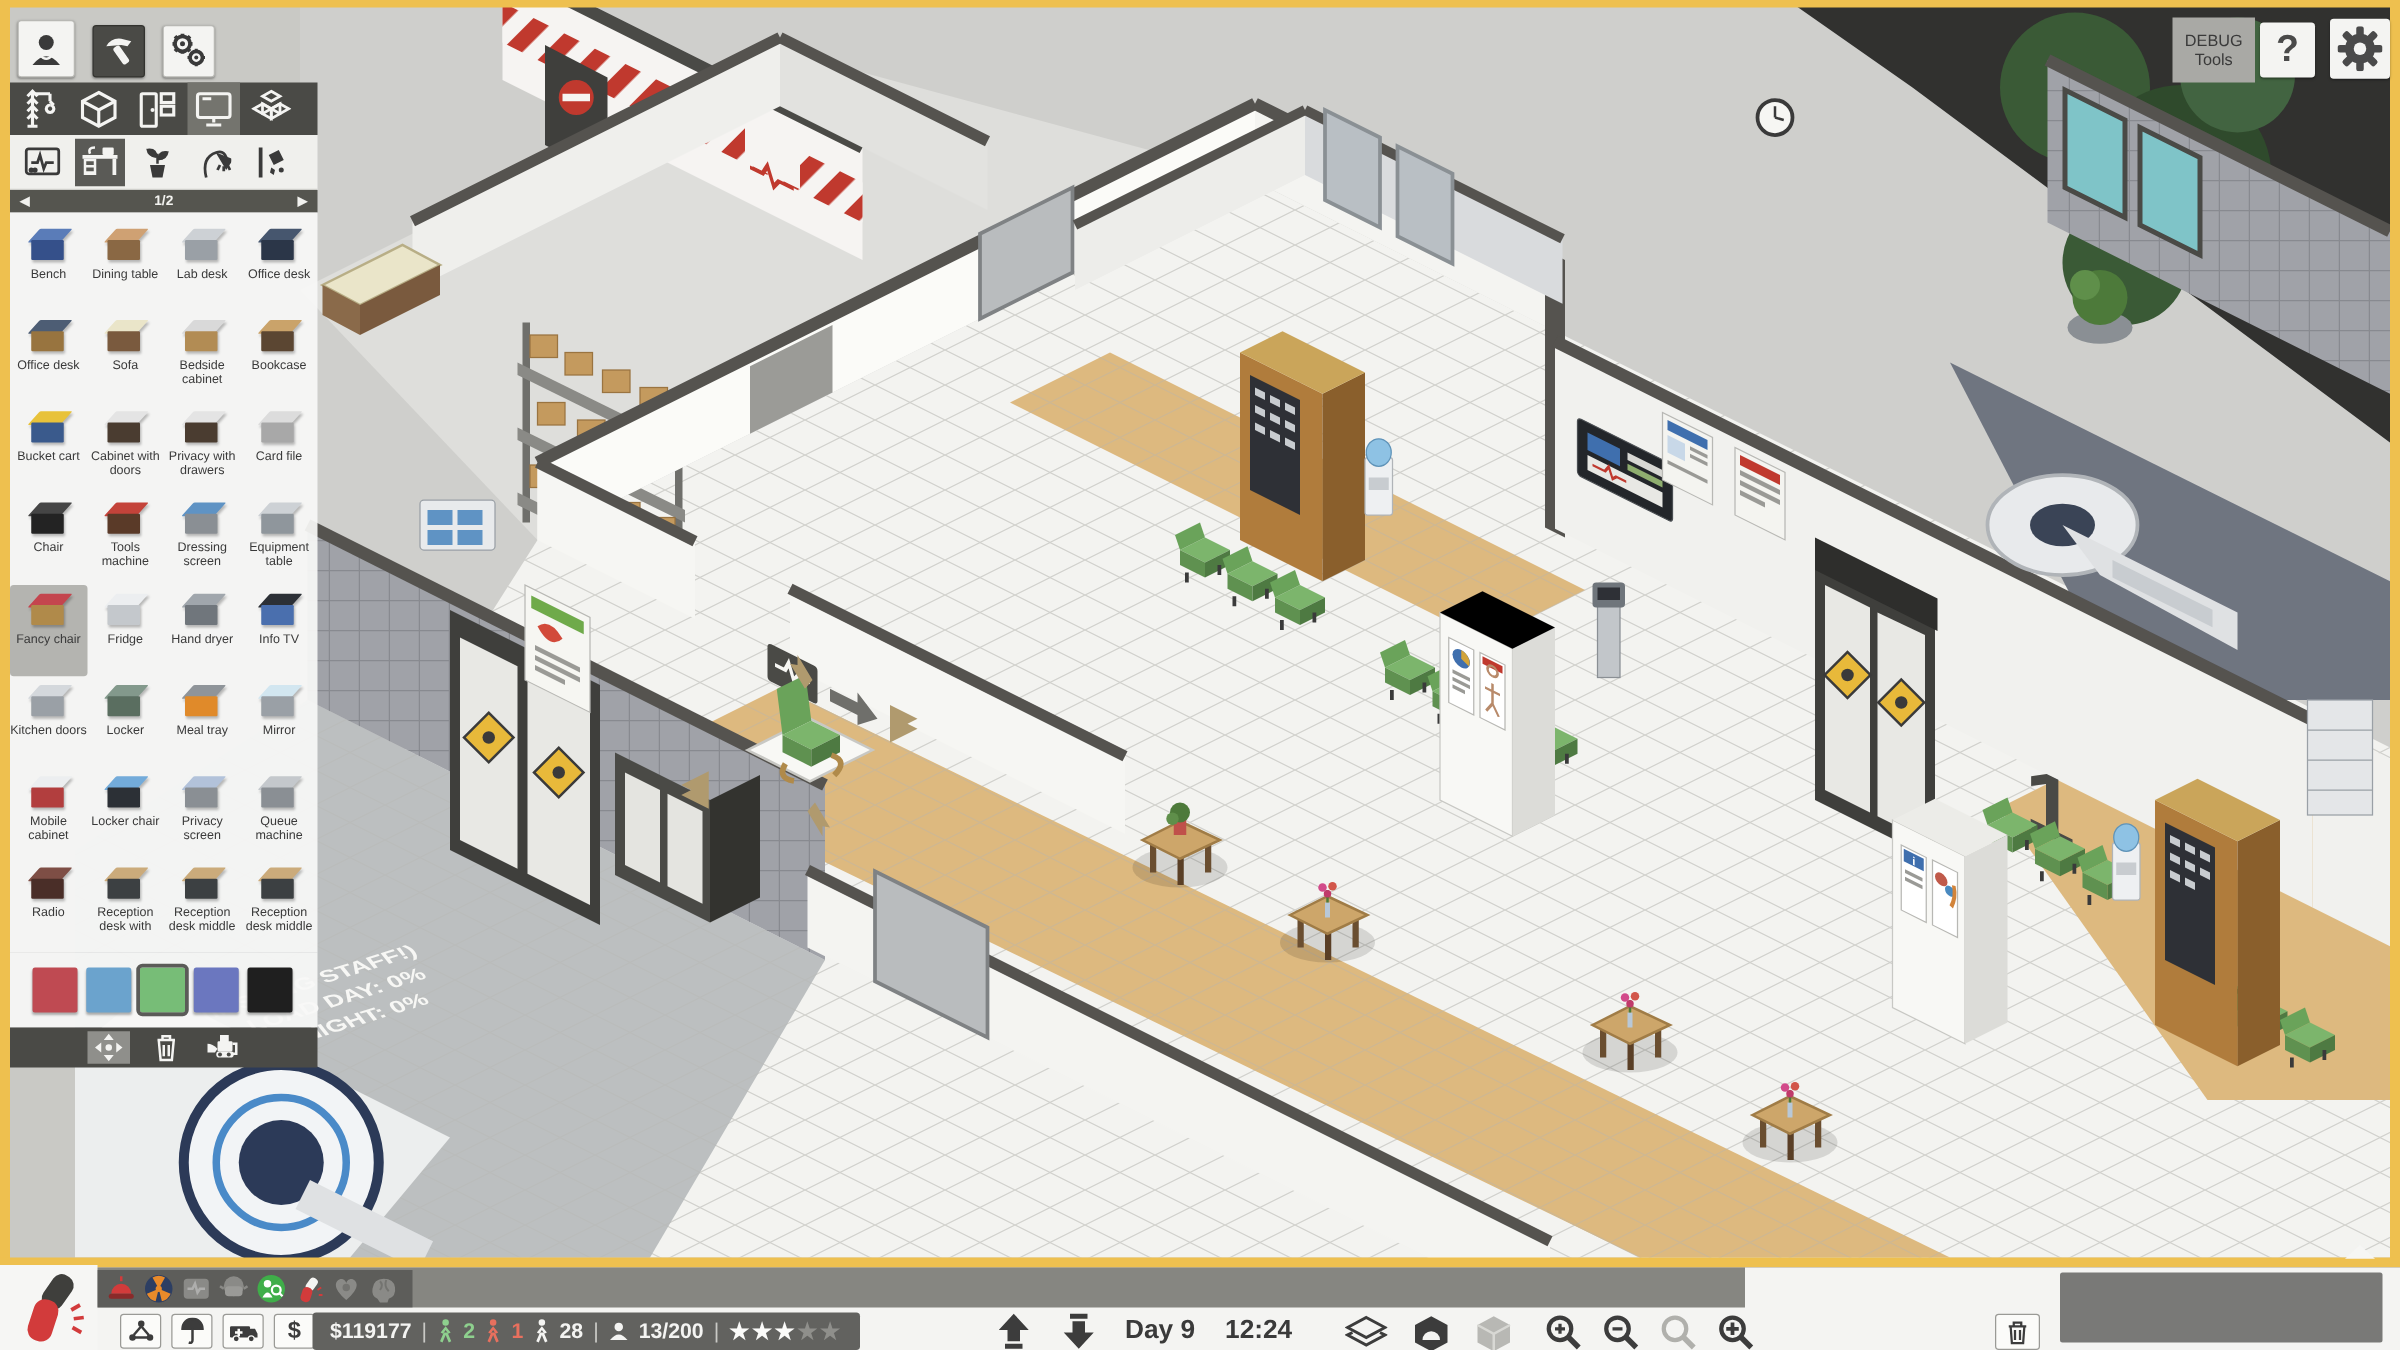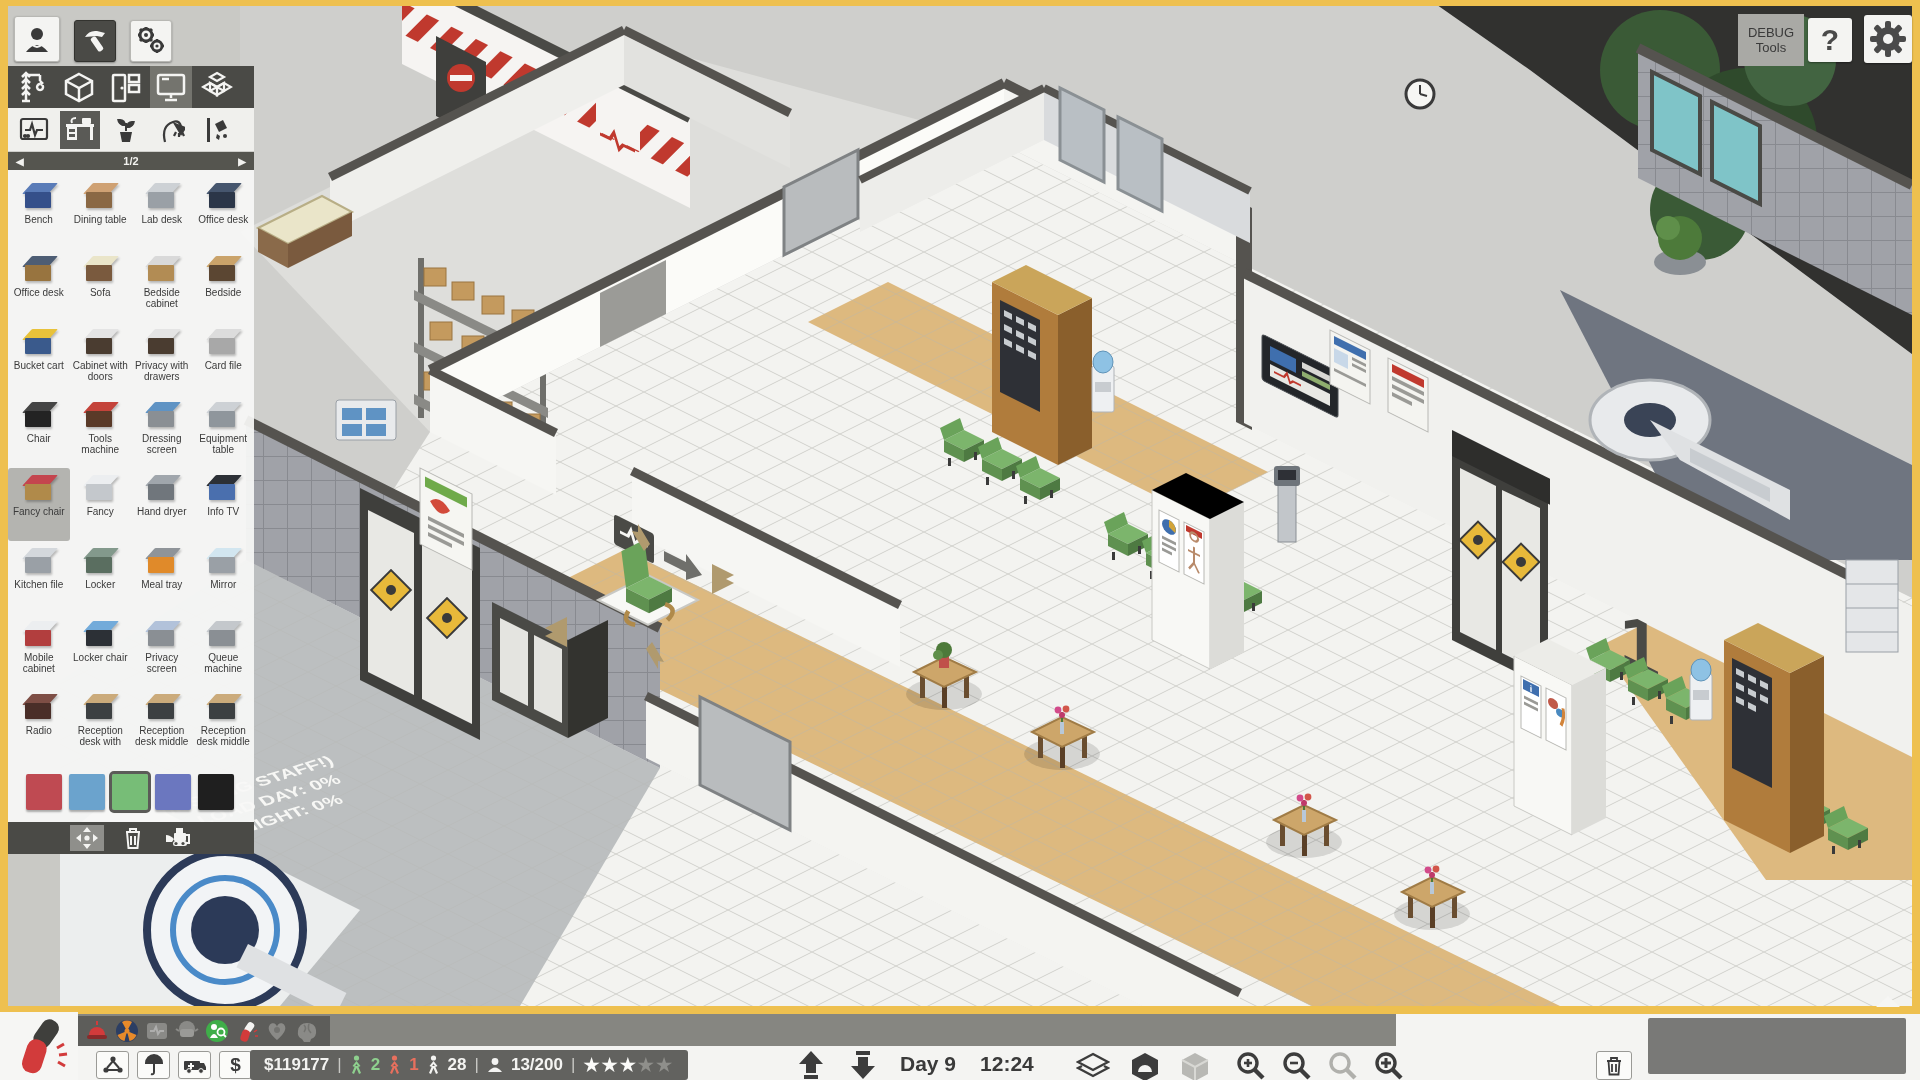--- a/index.html
+++ b/index.html
@@ -717,21 +717,21 @@
             <i class="top" style="background: rgb(217, 217, 217);"></i>
             <i class="bod" style="background: rgb(178, 140, 84);"></i>
           </div>
           <div class="lb">Bedside cabinet</div>
         </div>
         <div class="cell">
           <div class="ic">
             <i class="top" style="background: rgb(202, 163, 106);"></i>
             <i class="bod" style="background: rgb(91, 70, 50);"></i>
           </div>
-          <div class="lb">Bedside</div>
+          <div class="lb">Bookcase</div>
         </div>
         <div class="cell">
           <div class="ic">
             <i class="top" style="background: rgb(232, 194, 58);"></i>
             <i class="bod" style="background: rgb(58, 90, 140);"></i>
           </div>
           <div class="lb">Bucket cart</div>
         </div>
         <div class="cell">
           <div class="ic">
@@ -787,42 +787,42 @@
             <i class="top" style="background: rgb(196, 69, 78);"></i>
             <i class="bod" style="background: rgb(176, 138, 74);"></i>
           </div>
           <div class="lb">Fancy chair</div>
         </div>
         <div class="cell">
           <div class="ic">
             <i class="top" style="background: rgb(236, 238, 240);"></i>
             <i class="bod" style="background: rgb(196, 200, 204);"></i>
           </div>
-          <div class="lb">Fancy</div>
+          <div class="lb">Fridge</div>
         </div>
         <div class="cell">
           <div class="ic">
             <i class="top" style="background: rgb(160, 166, 172);"></i>
             <i class="bod" style="background: rgb(112, 118, 124);"></i>
           </div>
           <div class="lb">Hand dryer</div>
         </div>
         <div class="cell">
           <div class="ic">
             <i class="top" style="background: rgb(44, 48, 54);"></i>
             <i class="bod" style="background: rgb(74, 111, 174);"></i>
           </div>
           <div class="lb">Info TV</div>
         </div>
         <div class="cell">
           <div class="ic">
             <i class="top" style="background: rgb(212, 216, 220);"></i>
             <i class="bod" style="background: rgb(154, 160, 166);"></i>
           </div>
-          <div class="lb">Kitchen file</div>
+          <div class="lb">Kitchen doors</div>
         </div>
         <div class="cell">
           <div class="ic">
             <i class="top" style="background: rgb(131, 153, 140);"></i>
             <i class="bod" style="background: rgb(90, 110, 96);"></i>
           </div>
           <div class="lb">Locker</div>
         </div>
         <div class="cell">
           <div class="ic">

